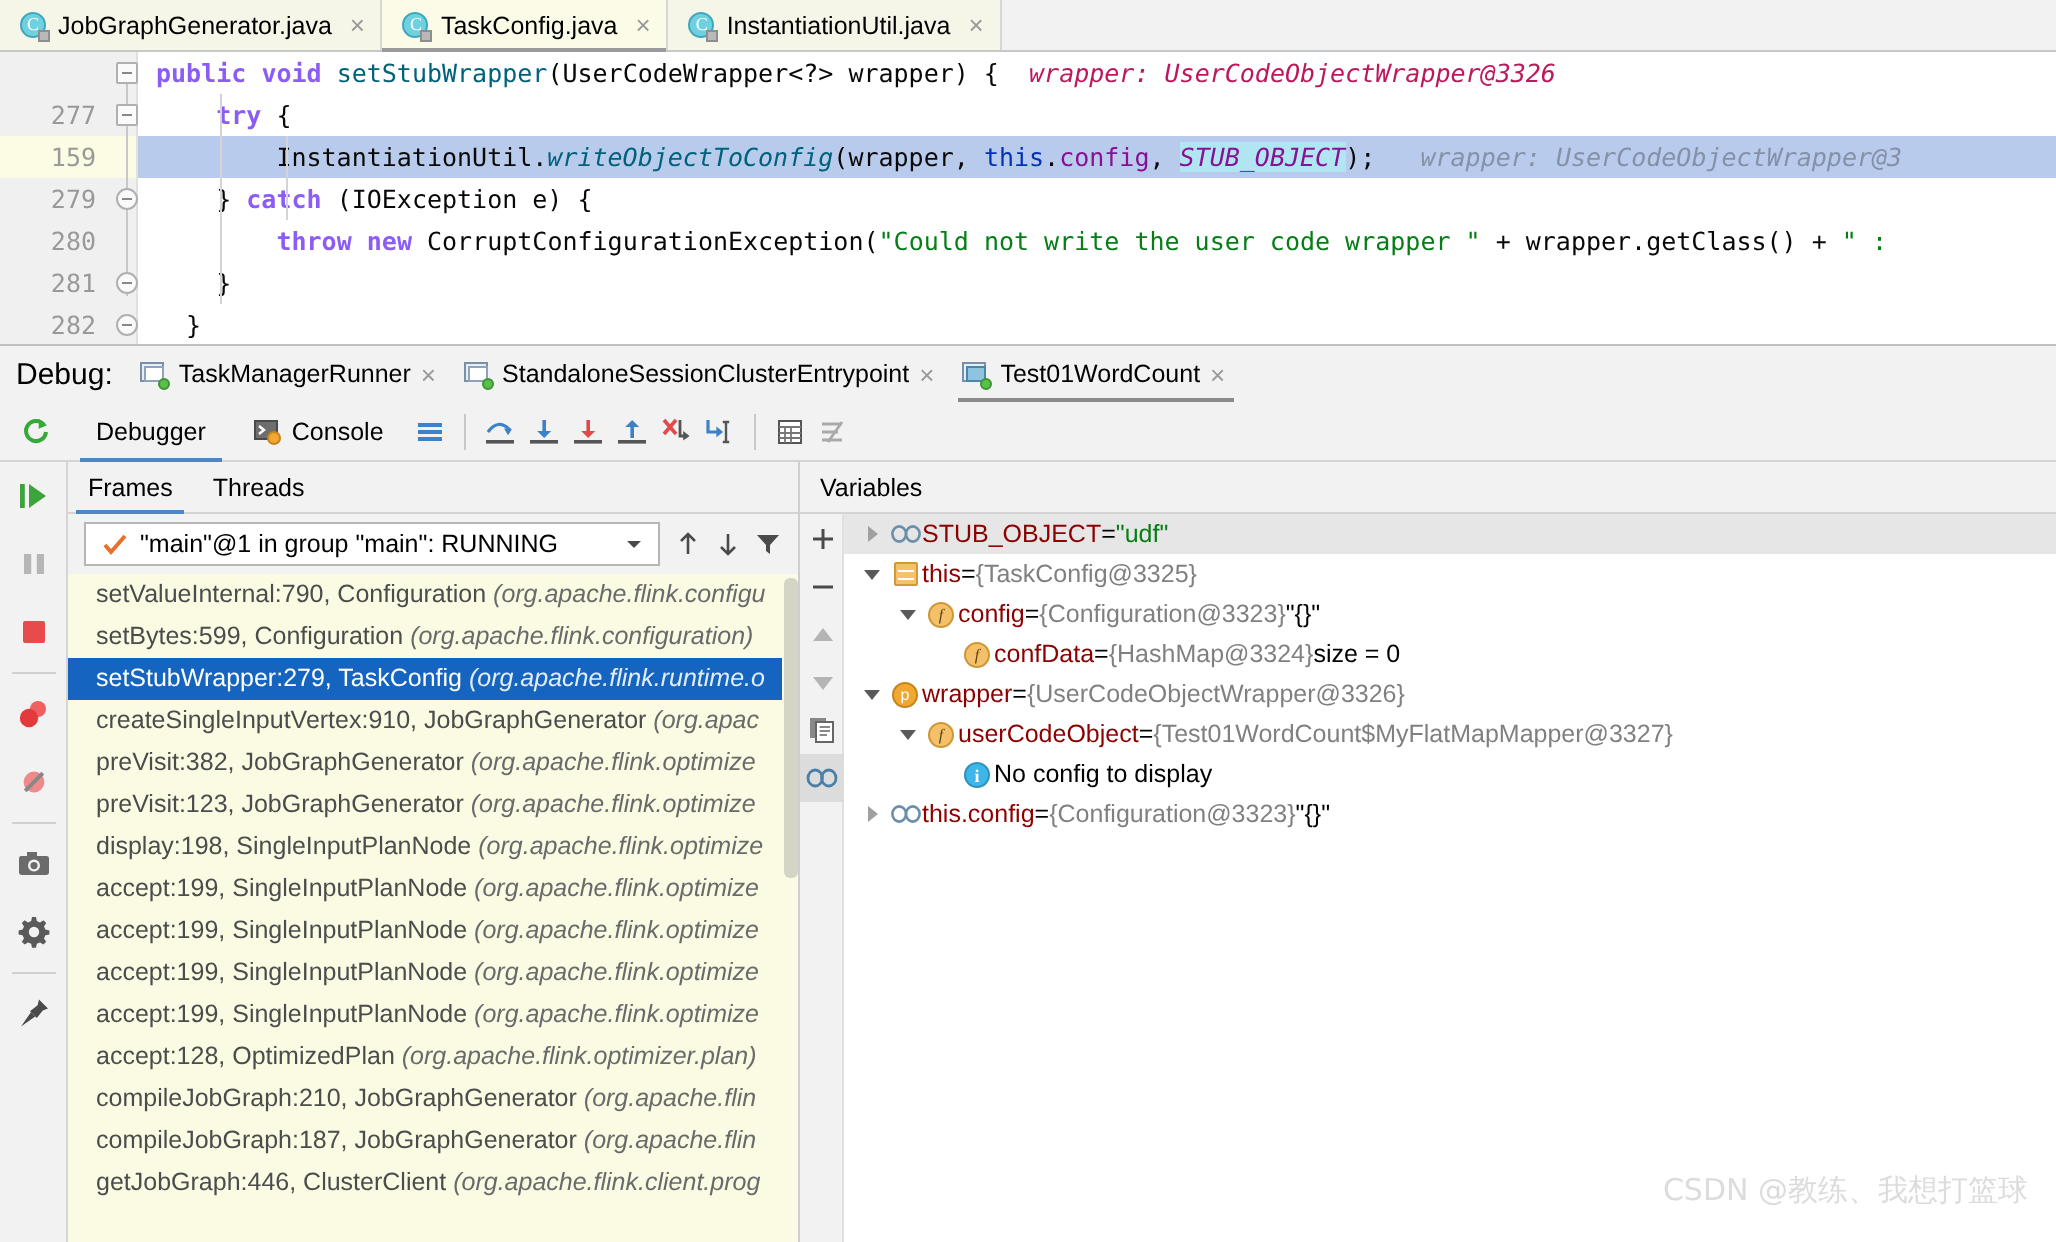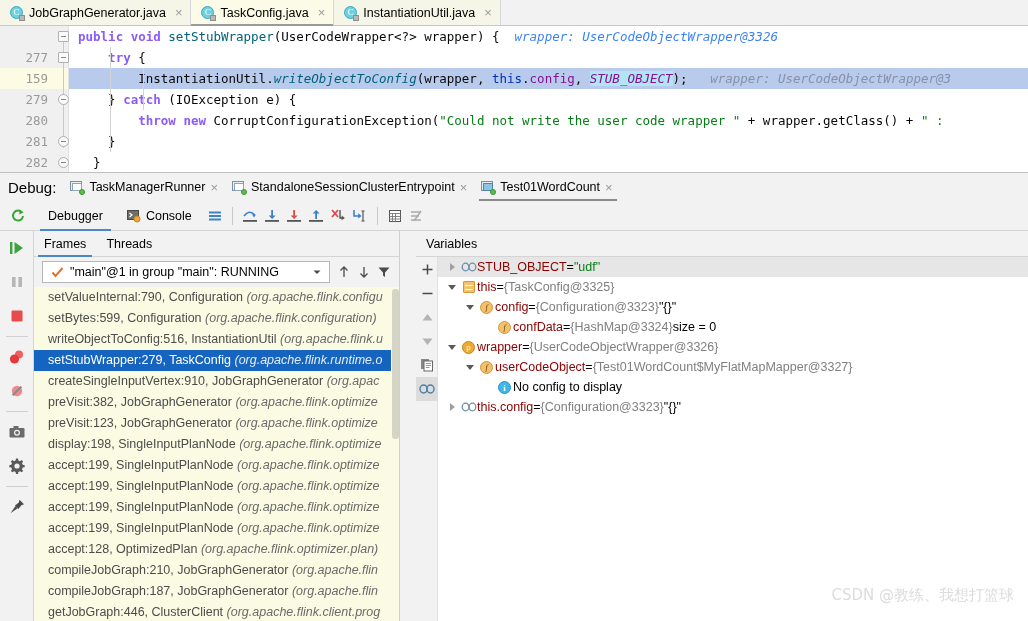--- a/index.html
+++ b/index.html
@@ -102,21 +102,21 @@
   .ind-bar {
     position: absolute; width: 1px; background: #d4d4d4;
   }
   .kw  { color: #8b5cf6; font-weight: bold; }
   .kw2 { color: #0033b3; }
   .mth { color: #00627a; }
   .ital{ font-style: italic; }
   .str { color: #067d17; }
   .fld { color: #871094; }
   .stc { color: #871094; font-style: italic; }
-  .hint{ color: #3b82f6; font-style: italic; }
+  .hint{ color: #be185d; font-style: italic; }
   .hint-sel { color: #8491a8; font-style: italic; }
   .stub-hl { background: #b0e6f2; }
   .plain { color: #080808; }
 
   
   .debug-root {
     position: absolute; left: 0; top: 172px; width: 1028px; height: 449px;
     background: #f2f2f2;
     border-top: 1px solid #c0c0c0;
   }
@@ -231,21 +231,21 @@
     position: absolute; right: 1px; top: 2px; width: 7px; height: 150px;
     background: #d5d5c5; border-radius: 3px;
   }
   .frames-divider {
     position: absolute; left: 399px; top: 58px; width: 1px; height: 391px;
     background: #cfcfcf;
   }
 
   
   .vars-panel {
-    position: absolute; left: 416px; top: 58px; width: 568px; height: 391px;
+    position: absolute; left: 400px; top: 58px; width: 568px; height: 391px;
     background: #ffffff;
   }
   .vars-header {
     position: absolute; left: 0; top: 0; width: 628px; height: 26px;
     background: #f2f2f2; display: flex; align-items: center;
     padding-left: 10px; font-size: 12.5px; color: #000;
     border-bottom: 1px solid #d4d4d4;
   }
   .vars-rail {
     position: absolute; left: 0; top: 26px; width: 22px; height: 365px;
@@ -607,21 +607,20 @@
         <span class="tiny-ico" style="margin-left:4px;margin-right:4px;">
           <svg width="14" height="14" viewBox="0 0 14 14">
             <path d="M1.5 2.5 H12.5 L8 7.5 V12 L6 10.5 V7.5 Z" fill="#4a4a4a"></path>
           </svg>
         </span>
       </div>
 
       <div class="frames-list">
         <div class="frame-row"><span>setValueInternal:790, Configuration</span> <span class="pkg">(org.apache.flink.configu</span></div>
         <div class="frame-row"><span>setBytes:599, Configuration</span> <span class="pkg">(org.apache.flink.configuration)</span></div>
-        <div class="frame-row"><span>writeObjectToConfig:516, InstantiationUtil</span> <span class="pkg">(org.apache.flink.u</span></div>
         <div class="frame-row sel"><span>setStubWrapper:279, TaskConfig</span> <span class="pkg">(org.apache.flink.runtime.o</span></div>
         <div class="frame-row"><span>createSingleInputVertex:910, JobGraphGenerator</span> <span class="pkg">(org.apac</span></div>
         <div class="frame-row"><span>preVisit:382, JobGraphGenerator</span> <span class="pkg">(org.apache.flink.optimize</span></div>
         <div class="frame-row"><span>preVisit:123, JobGraphGenerator</span> <span class="pkg">(org.apache.flink.optimize</span></div>
         <div class="frame-row"><span>display:198, SingleInputPlanNode</span> <span class="pkg">(org.apache.flink.optimize</span></div>
         <div class="frame-row"><span>accept:199, SingleInputPlanNode</span> <span class="pkg">(org.apache.flink.optimize</span></div>
         <div class="frame-row"><span>accept:199, SingleInputPlanNode</span> <span class="pkg">(org.apache.flink.optimize</span></div>
         <div class="frame-row"><span>accept:199, SingleInputPlanNode</span> <span class="pkg">(org.apache.flink.optimize</span></div>
         <div class="frame-row"><span>accept:199, SingleInputPlanNode</span> <span class="pkg">(org.apache.flink.optimize</span></div>
         <div class="frame-row"><span>accept:128, OptimizedPlan</span> <span class="pkg">(org.apache.flink.optimizer.plan)</span></div>

